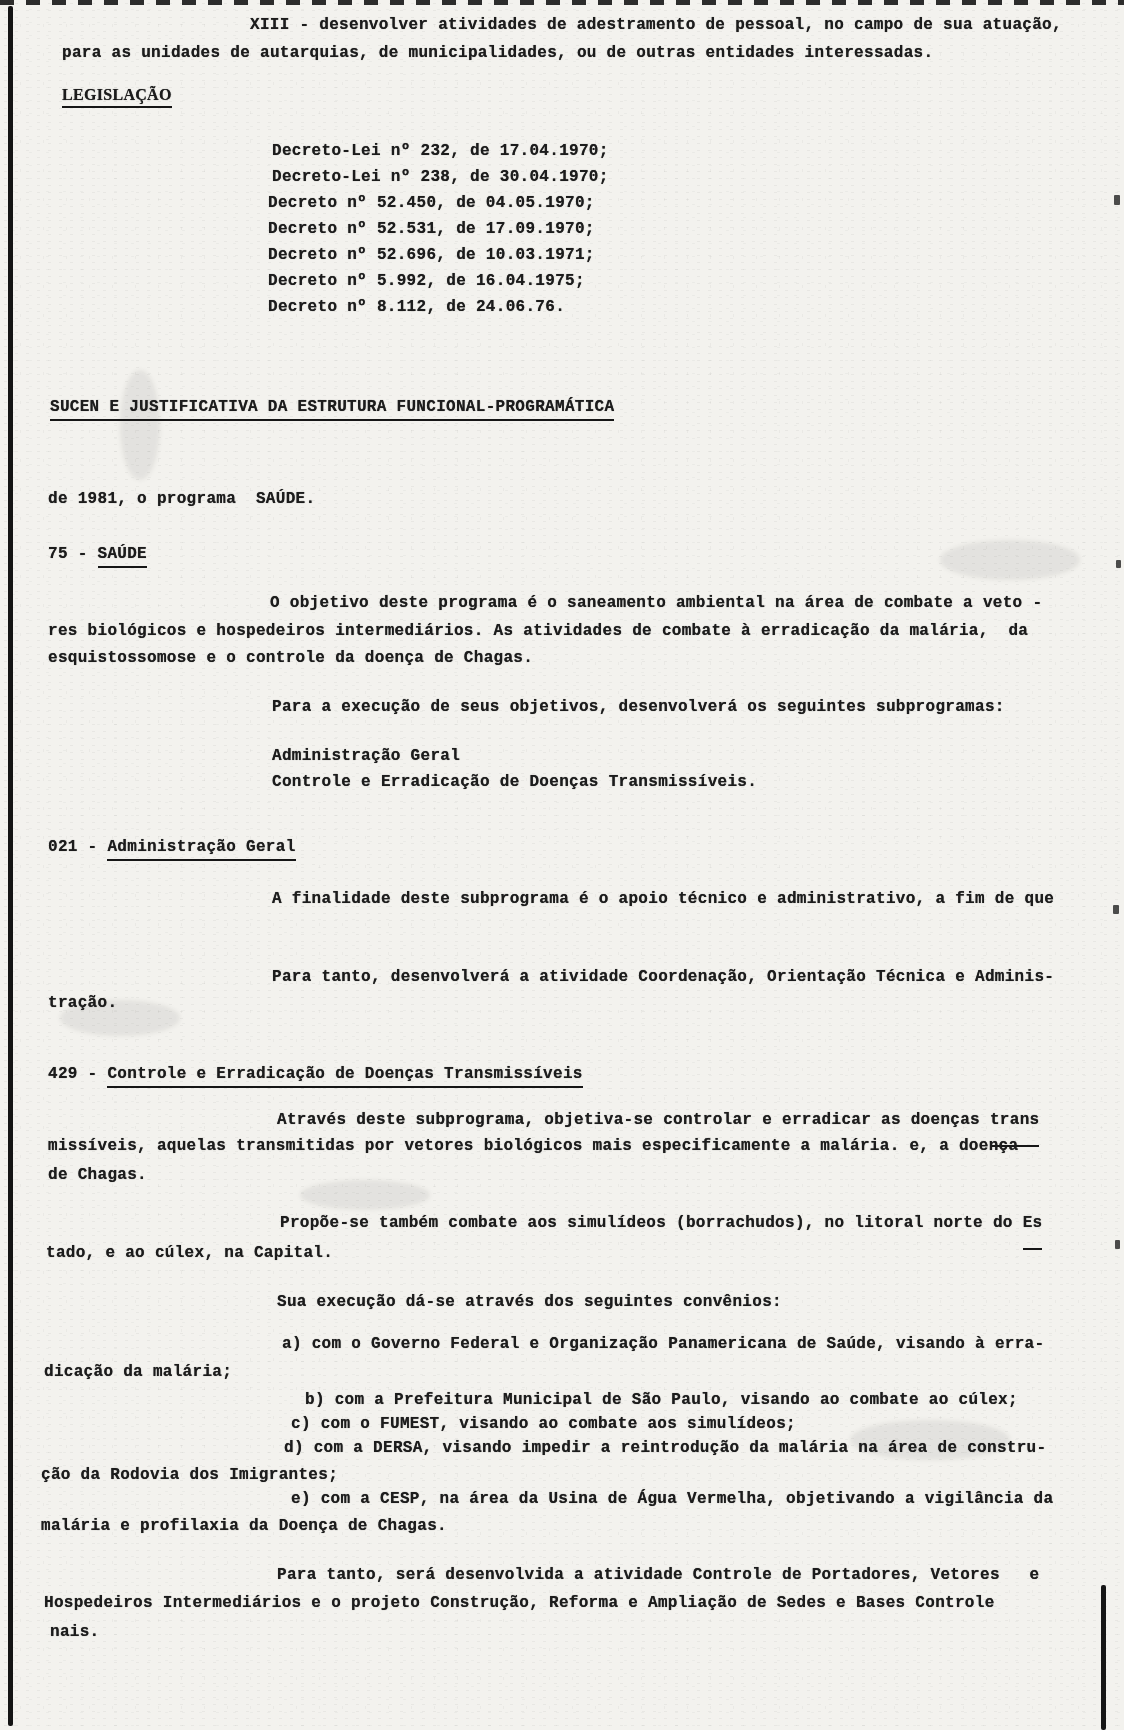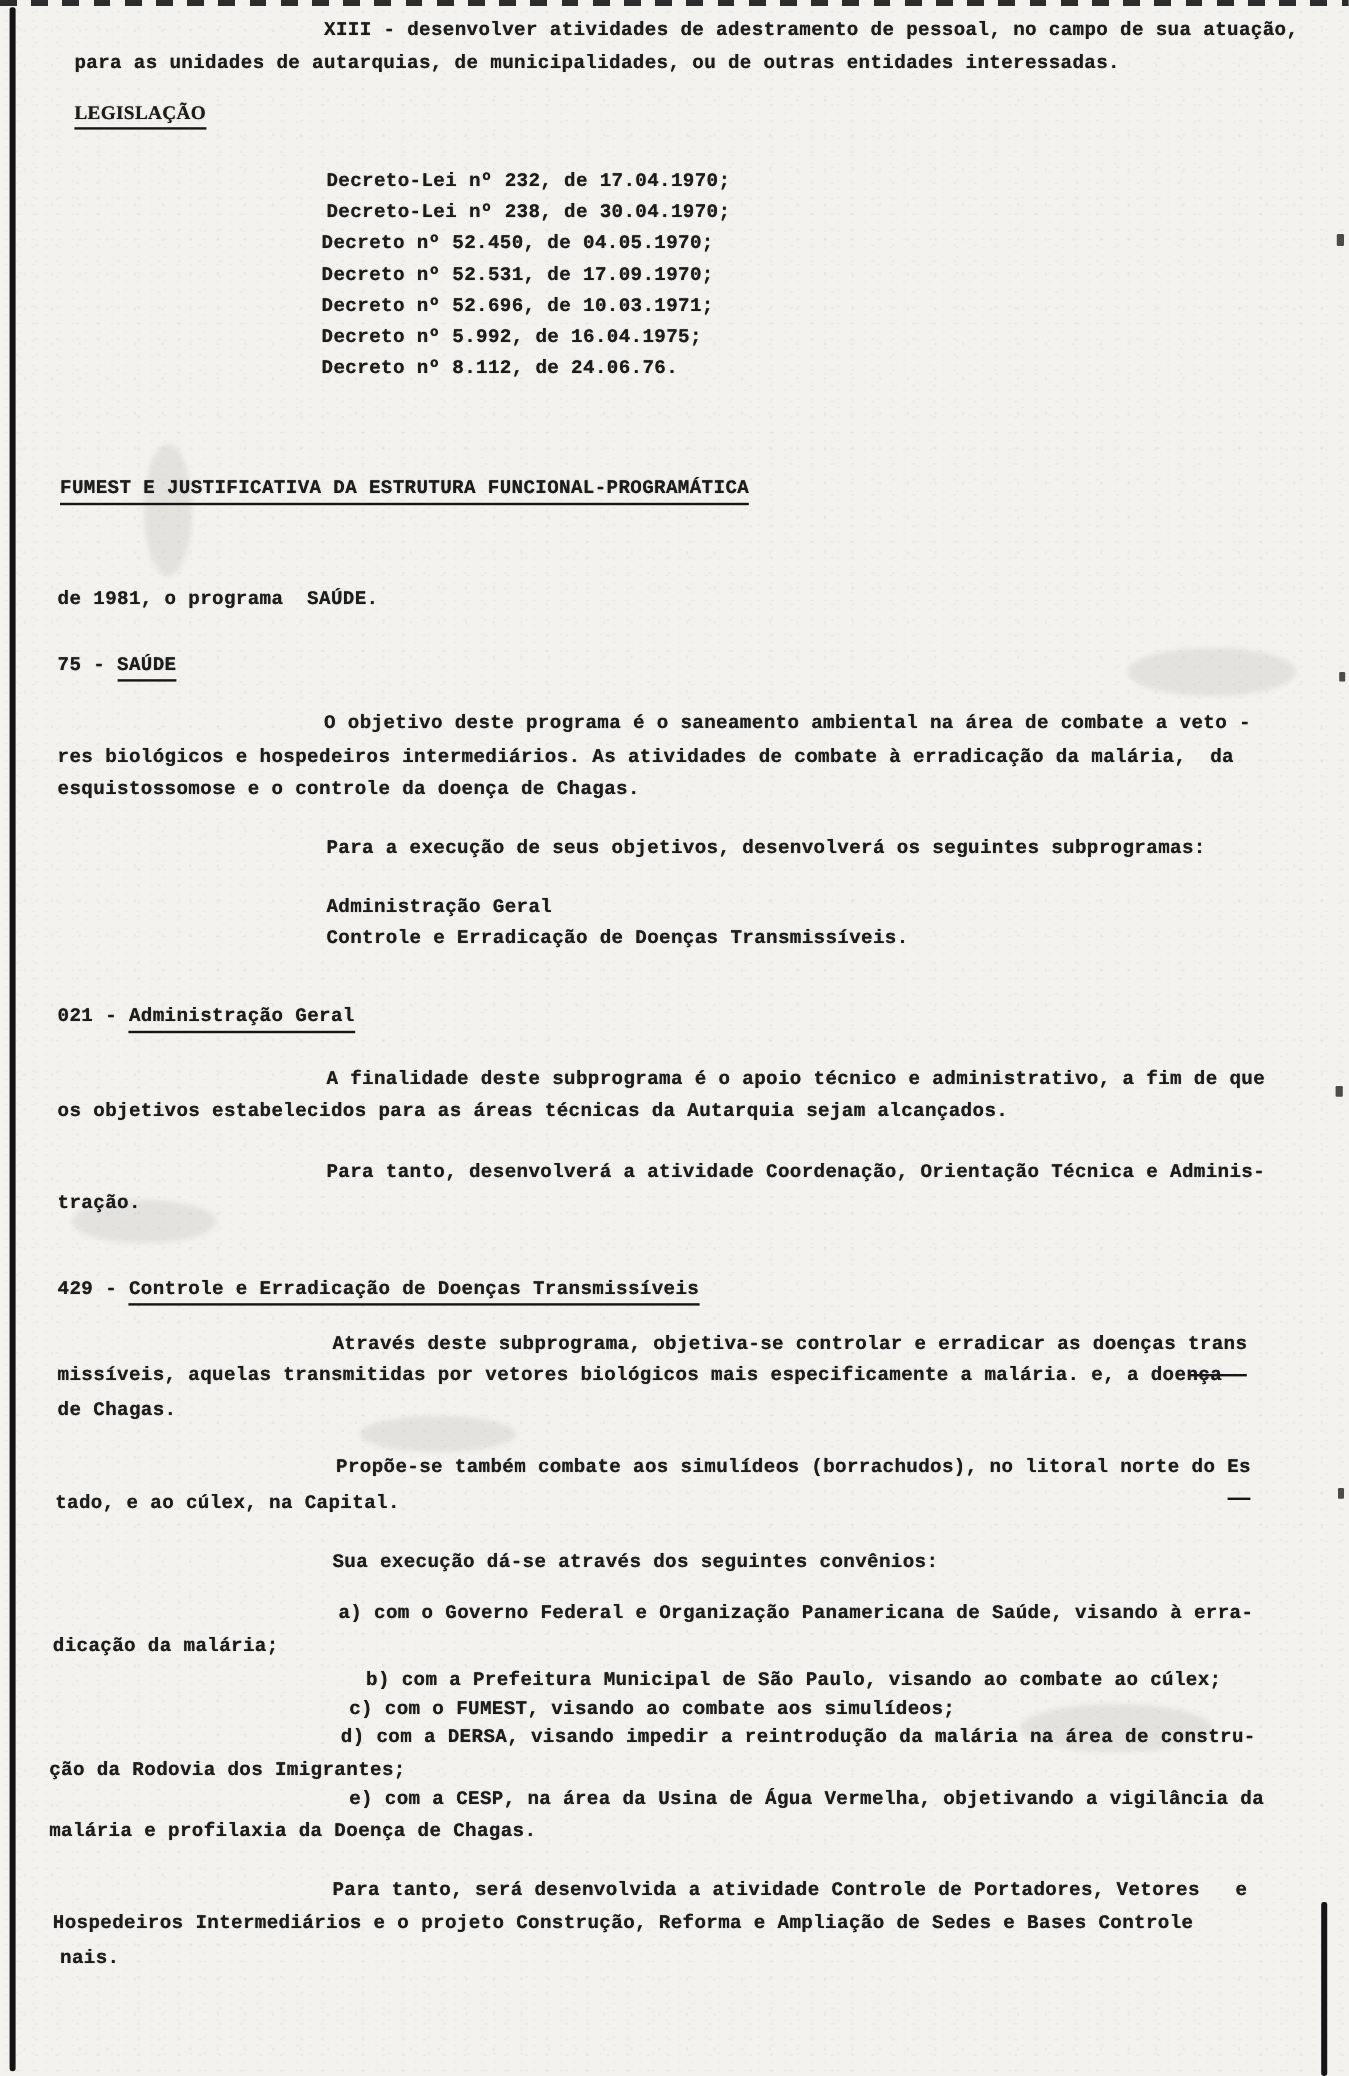--- a/index.html
+++ b/index.html
@@ -45,52 +45,51 @@
   <div class="tick" style="left:1114px;top:195px;width:6px;height:10px;"></div>
   <div class="tick" style="left:1116px;top:560px;width:5px;height:8px;"></div>
   <div class="tick" style="left:1113px;top:905px;width:6px;height:9px;"></div>
   <div class="tick" style="left:1115px;top:1240px;width:5px;height:9px;"></div>
   <div class="smudge" style="left:120px;top:370px;width:40px;height:110px;"></div>
   <div class="smudge" style="left:940px;top:540px;width:140px;height:40px;"></div>
   <div class="smudge" style="left:60px;top:1000px;width:120px;height:36px;"></div>
   <div class="smudge" style="left:850px;top:1420px;width:160px;height:40px;"></div>
   <div class="smudge" style="left:300px;top:1180px;width:130px;height:30px;"></div>
 
-  <div class="line" style="left:250px;top:14px;margin-left:20px;">XIII - desenvolver atividades de adestramento de pessoal, no campo de sua atuação,</div>
+  <div class="line" style="left:250px;top:14px;">XIII - desenvolver atividades de adestramento de pessoal, no campo de sua atuação,</div>
   <div class="line" style="left:62px;top:42px;">para as unidades de autarquias, de municipalidades, ou de outras entidades interessadas.</div>
 
   <div class="line" style="left:62px;top:84px;font-family:Liberation Serif, serif;"><span class="heading">LEGISLAÇÃO</span></div>
 
   <div class="line" style="left:272px;top:140px;">Decreto-Lei nº 232, de 17.04.1970;</div>
   <div class="line" style="left:272px;top:166px;">Decreto-Lei nº 238, de 30.04.1970;</div>
   <div class="line" style="left:268px;top:192px;">Decreto nº 52.450, de 04.05.1970;</div>
   <div class="line" style="left:268px;top:218px;">Decreto nº 52.531, de 17.09.1970;</div>
   <div class="line" style="left:268px;top:244px;">Decreto nº 52.696, de 10.03.1971;</div>
   <div class="line" style="left:268px;top:270px;">Decreto nº 5.992, de 16.04.1975;</div>
   <div class="line" style="left:268px;top:296px;">Decreto nº 8.112, de 24.06.76.</div>
 
-  <div class="line" style="left:50px;top:396px;"><span class="heading">FUMEST E JUSTIFICATIVA DA ESTRUTURA FUNCIONAL-PROGRAMÁTICA</span></div>
+  <div class="line" style="left:50px;top:396px;"><span class="heading">SUCEN E JUSTIFICATIVA DA ESTRUTURA FUNCIONAL-PROGRAMÁTICA</span></div>
 
   <div class="line" style="left:48px;top:488px;">de 1981, o programa  SAÚDE.</div>
 
   <div class="line" style="left:48px;top:543px;"><span class="plain">75 - </span><span class="heading">SAÚDE</span></div>
 
   <div class="line" style="left:270px;top:592px;">O objetivo deste programa é o saneamento ambiental na área de combate a veto -</div>
   <div class="line" style="left:48px;top:620px;">res biológicos e hospedeiros intermediários. As atividades de combate à erradicação da malária,  da</div>
   <div class="line" style="left:48px;top:647px;">esquistossomose e o controle da doença de Chagas.</div>
 
   <div class="line" style="left:272px;top:696px;">Para a execução de seus objetivos, desenvolverá os seguintes subprogramas:</div>
 
   <div class="line" style="left:272px;top:745px;">Administração Geral</div>
   <div class="line" style="left:272px;top:771px;">Controle e Erradicação de Doenças Transmissíveis.</div>
 
   <div class="line" style="left:48px;top:836px;"><span class="plain">021 - </span><span class="heading">Administração Geral</span></div>
 
   <div class="line" style="left:272px;top:888px;">A finalidade deste subprograma é o apoio técnico e administrativo, a fim de que</div>
-  <div class="line" style="left:48px;top:915px;">os objetivos estabelecidos para as áreas técnicas da Autarquia sejam alcançados.</div>
 
   <div class="line" style="left:272px;top:966px;">Para tanto, desenvolverá a atividade Coordenação, Orientação Técnica e Adminis-</div>
   <div class="line" style="left:48px;top:992px;">tração.</div>
 
   <div class="line" style="left:48px;top:1063px;"><span class="plain">429 - </span><span class="heading">Controle e Erradicação de Doenças Transmissíveis</span></div>
 
   <div class="line" style="left:277px;top:1109px;"><span>Através deste subprograma, objetiva-se controlar e erradicar as doenças </span><span class="u">trans</span></div>
   <div class="line" style="left:48px;top:1135px;">missíveis, aquelas transmitidas por vetores biológicos mais especificamente a malária. e, a doença</div>
   <div class="line" style="left:48px;top:1164px;">de Chagas.</div>
 

